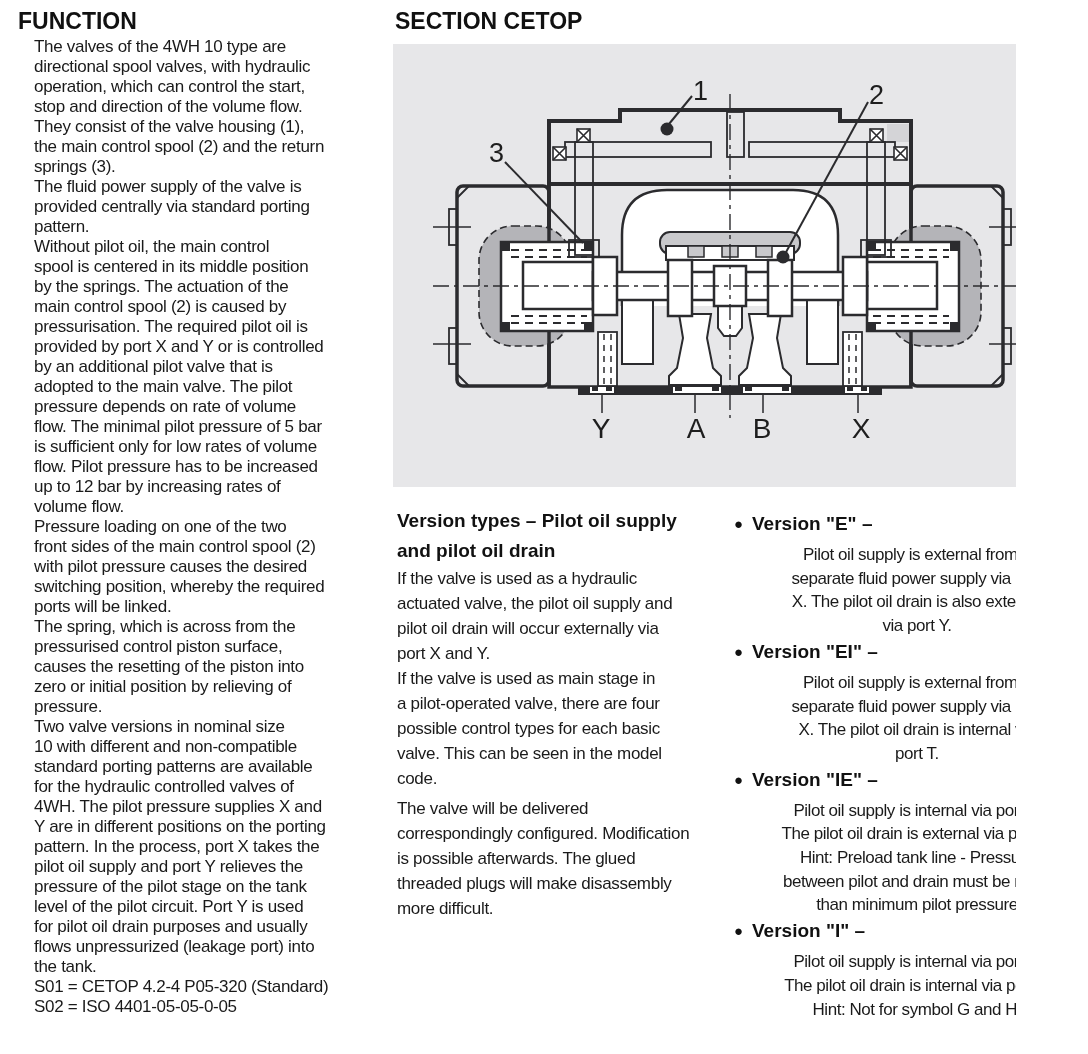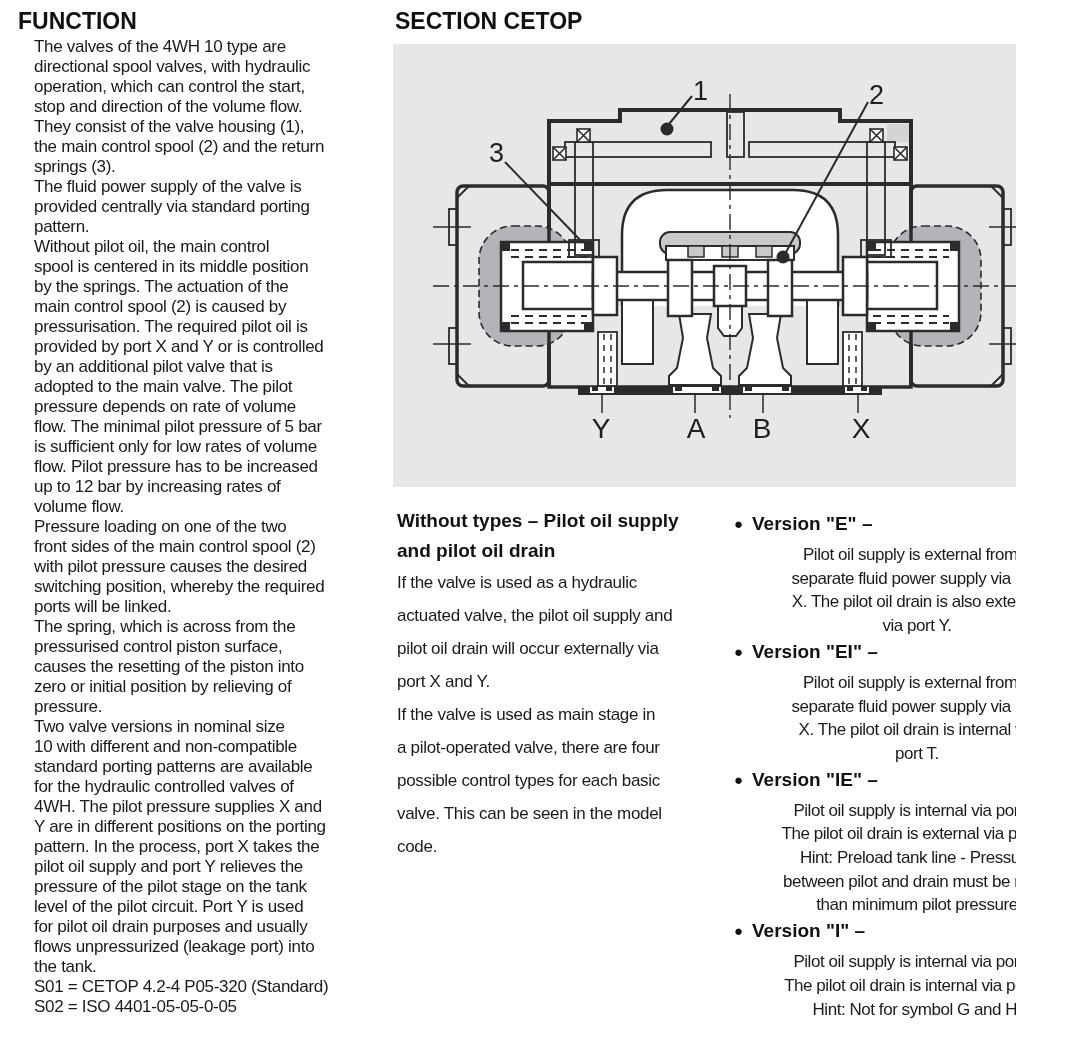--- a/index.html
+++ b/index.html
@@ -7,21 +7,21 @@
         font-family:"Liberation Sans","DejaVu Sans",sans-serif;color:#1a1a1a;}
   .col-heading{position:absolute;font-size:23px;font-weight:700;line-height:26px;color:#111;}
   #function-title{left:18px;top:8px;}
   #sectionview-title{left:395px;top:8px;}
   .function-body{position:absolute;left:34px;top:37px;width:370px;
        font-size:17px;line-height:20px;letter-spacing:-0.3px;white-space:pre-line;}
   .panel{position:absolute;left:393px;top:44px;width:694px;height:443px;background:#e7e7e9;}
   .panel svg{display:block;}
   .control-col{position:absolute;left:397px;top:506px;width:330px;}
   .control-title{font-size:19px;font-weight:700;line-height:30px;margin:0;white-space:pre-line;color:#111;}
-  .control-para{font-size:17px;line-height:33px;letter-spacing:-0.3px;margin:0;white-space:pre-line;}
+  .control-para{font-size:17px;line-height:25px;letter-spacing:-0.3px;margin:0;white-space:pre-line;}
   .control-para.second{margin-top:5px;}
   .versions-col{position:absolute;left:734px;top:512px;width:348px;}
   .vitem{position:relative;padding-left:18px;}
   .vbullet{position:absolute;left:0;top:3px;font-size:15px;color:#111;}
   .vhead{font-size:19px;font-weight:700;line-height:24px;margin:0 0 7px 0;color:#111;}
   .vbody{font-size:17px;line-height:23.7px;letter-spacing:-0.45px;margin:0 0 2px 0;white-space:pre-line;text-align:center;}
   
   .thick{stroke:#2b2b2e;stroke-width:3.5;fill:none;}
   .thin{stroke:#2b2b2e;stroke-width:1.8;fill:none;}
   text.diagram-num{font-family:"Liberation Sans","DejaVu Sans",sans-serif;font-size:27px;fill:#1e1e1e;}
@@ -213,31 +213,36 @@
       <path d="M209,351 V369 M302,351 V369 M370,351 V369 M465,351 V369" stroke="#2b2b2e" stroke-width="1.5" fill="none"></path>
 
       <text x="208" y="394" class="port">Y</text>
       <text x="303" y="394" class="port">A</text>
       <text x="369" y="394" class="port">B</text>
       <text x="468" y="394" class="port">X</text>
     </svg>
   </div>
 
   <div class="control-col">
-    <p class="control-title">Without types – Pilot oil supply
+    <p class="control-title">Version types – Pilot oil supply
 and pilot oil drain</p>
     <p class="control-para">If the valve is used as a hydraulic
 actuated valve, the pilot oil supply and
 pilot oil drain will occur externally via
 port X and Y.
 If the valve is used as main stage in
 a pilot-operated valve, there are four
 possible control types for each basic
 valve. This can be seen in the model
 code.</p>
+    <p class="control-para second">The valve will be delivered
+correspondingly configured. Modification
+is possible afterwards. The glued
+threaded plugs will make disassembly
+more difficult.</p>
   </div>
 
   <div class="versions-col">
     <div class="vitem">
       <span class="vbullet">●</span>
       <p class="vhead">Version "E" –</p>
       <p class="vbody">Pilot oil supply is external from a
 separate fluid power supply via port
 X. The pilot oil drain is also external
 via port Y.</p>

